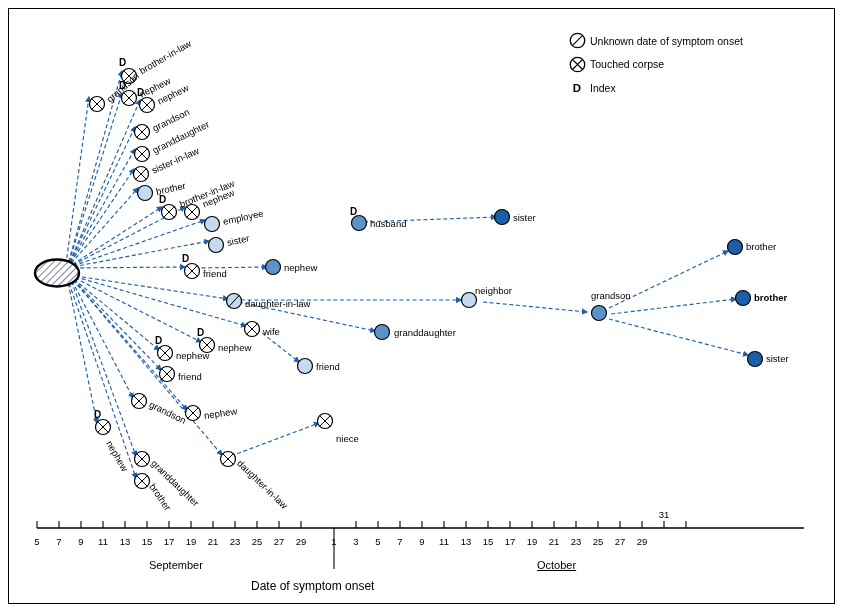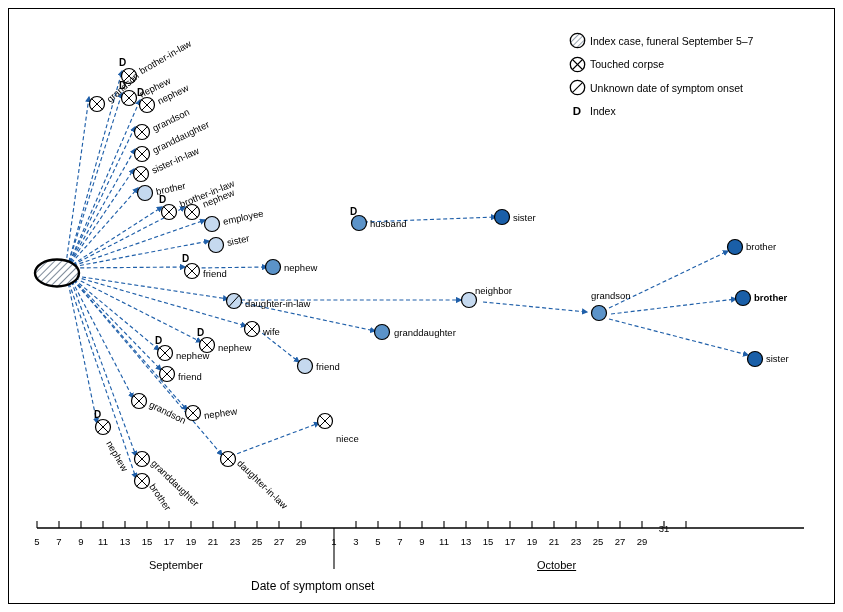--- a/index.html
+++ b/index.html
@@ -310,57 +310,43 @@
         <line x1="589" y1="519" x2="589" y2="512" stroke="#000000" stroke-width="1.1"></line>
         <line x1="611" y1="519" x2="611" y2="512" stroke="#000000" stroke-width="1.1"></line>
         <line x1="633" y1="519" x2="633" y2="512" stroke="#000000" stroke-width="1.1"></line>
         <line x1="655" y1="519" x2="655" y2="512" stroke="#000000" stroke-width="1.1"></line>
         <line x1="677" y1="519" x2="677" y2="512" stroke="#000000" stroke-width="1.1"></line>
       </g>
     </svg>
 
     <div class="lg-box">
 
+
+
+
+
       <div class="lg-row">
         <div class="lg-sym">
           <svg width="17" height="17" viewBox="0 0 17 17">
-            <defs>
-              <pattern id="lhatch" width="4" height="4" patternTransform="rotate(45)" patternUnits="userSpaceOnUse">
-                <rect width="4" height="4" fill="#ffffff"></rect>
-                <line x1="0" y1="0" x2="0" y2="4" stroke="#7d8a99" stroke-width="1.6"></line>
-              </pattern>
-            </defs>
-            <circle cx="8.5" cy="8.5" r="7.2" fill="url(#lhatch)" stroke="#000000" stroke-width="1.3"></circle>
+            <circle cx="8.5" cy="8.5" r="7.2" fill="#ffffff" stroke="#000000" stroke-width="1.3"></circle>
+            <line x1="3.8" y1="13.2" x2="13.2" y2="3.8" stroke="#000000" stroke-width="1.1"></line>
           </svg>
         </div>
-        <div class="lg-txt">Index case, funeral September 5–7</div>
+        <div class="lg-txt">Unknown date of symptom onset</div>
       </div>
-
-
-
 
       <div class="lg-row">
         <div class="lg-sym">
           <svg width="17" height="17" viewBox="0 0 17 17">
             <circle cx="8.5" cy="8.5" r="7.2" fill="#ffffff" stroke="#000000" stroke-width="1.3"></circle>
             <line x1="3.5" y1="3.5" x2="13.5" y2="13.5" stroke="#000000" stroke-width="1.1"></line>
             <line x1="13.5" y1="3.5" x2="3.5" y2="13.5" stroke="#000000" stroke-width="1.1"></line>
           </svg>
         </div>
         <div class="lg-txt">Touched corpse</div>
-      </div>
-
-      <div class="lg-row">
-        <div class="lg-sym">
-          <svg width="17" height="17" viewBox="0 0 17 17">
-            <circle cx="8.5" cy="8.5" r="7.2" fill="#ffffff" stroke="#000000" stroke-width="1.3"></circle>
-            <line x1="3.8" y1="13.2" x2="13.2" y2="3.8" stroke="#000000" stroke-width="1.1"></line>
-          </svg>
-        </div>
-        <div class="lg-txt">Unknown date of symptom onset</div>
       </div>
 
       <div class="lg-row">
         <div class="lg-sym">
           <span style="font-weight:bold;font-size:11.5px;">D</span>
         </div>
         <div class="lg-txt">Index</div>
       </div>
     </div>
 
@@ -433,20 +419,20 @@
     <div class="tick-lbl" style="left:427px; top:527px;">11</div>
     <div class="tick-lbl" style="left:449px; top:527px;">13</div>
     <div class="tick-lbl" style="left:471px; top:527px;">15</div>
     <div class="tick-lbl" style="left:493px; top:527px;">17</div>
     <div class="tick-lbl" style="left:515px; top:527px;">19</div>
     <div class="tick-lbl" style="left:537px; top:527px;">21</div>
     <div class="tick-lbl" style="left:559px; top:527px;">23</div>
     <div class="tick-lbl" style="left:581px; top:527px;">25</div>
     <div class="tick-lbl" style="left:603px; top:527px;">27</div>
     <div class="tick-lbl" style="left:625px; top:527px;">29</div>
-    <div class="tick-lbl" style="left:647px; top:514px;">31</div>
+    <div class="tick-lbl" style="left:647px; top:500px;">31</div>
 
     <div class="axis-lbl" style="left:140px; top:550px;">September</div>
     <div class="axis-lbl" style="left:528px; top:550px;text-decoration:underline;">October</div>
     <div class="axis-lbl" style="left:242px; top:570px; font-size:12px;">Date of symptom onset</div>
 
   </div>
 </div>
 
 </body></html>

